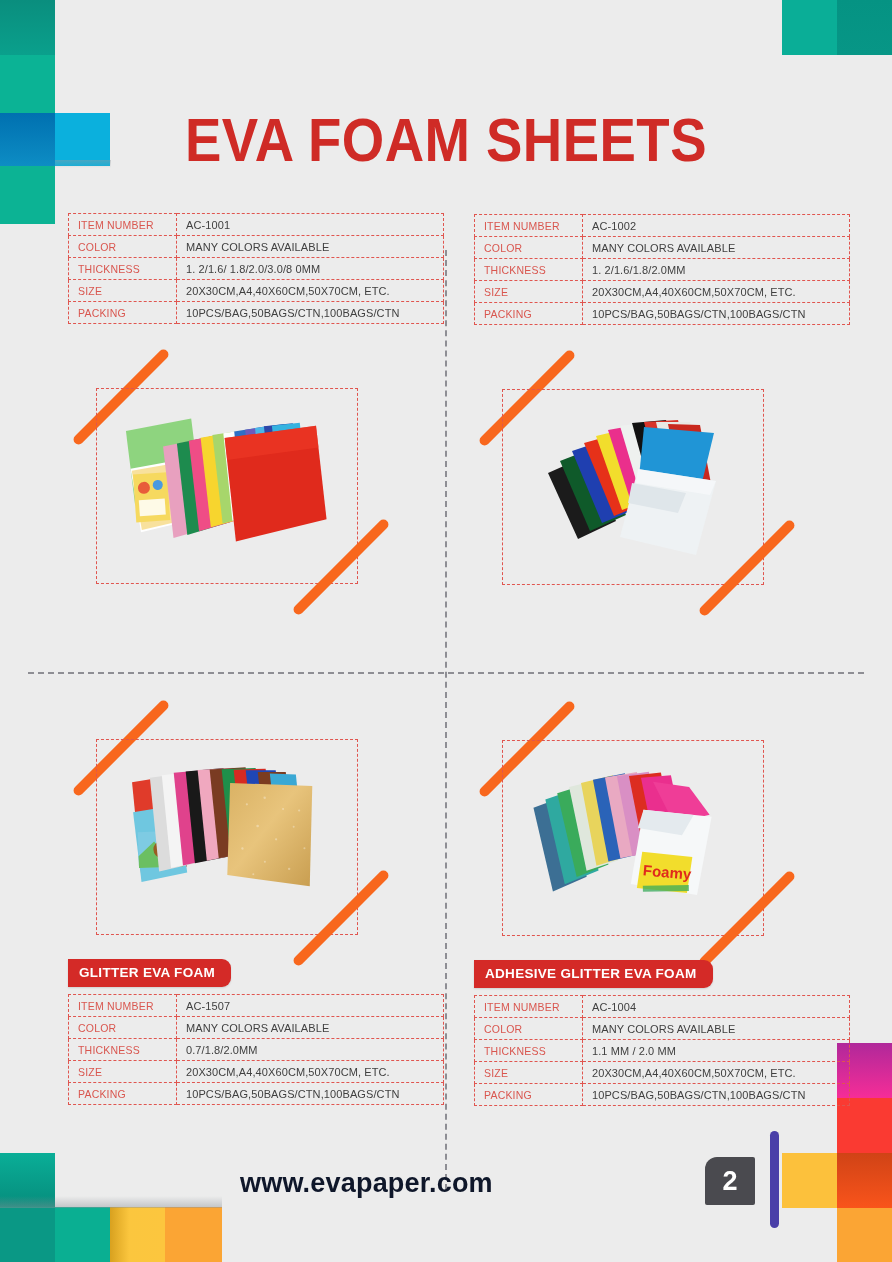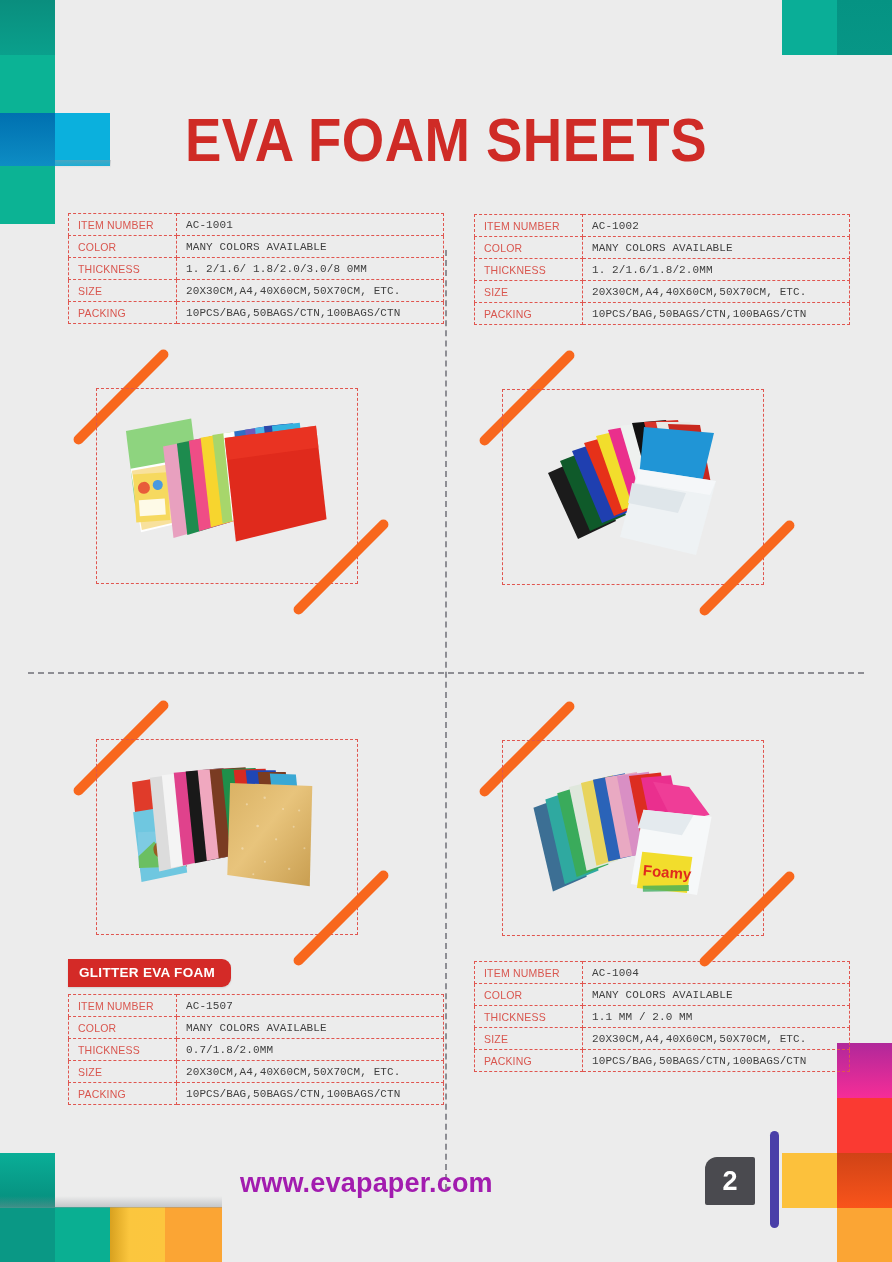--- a/index.html
+++ b/index.html
@@ -130,21 +130,20 @@
   .spec td.k {
     width: 108px;
     color: #d9564f;
     letter-spacing: 0.2px;
     font-size: 10.5px;
   }
   .spec td.v {
     letter-spacing: 0.1px;
     font-size: 11px;
     color: #404040;
-    font-family: Liberation Mono, monospace;
   }
 
   
   .photo-box { position: relative; width: 320px; height: 240px; }
   .dash-frame {
     position: absolute; left: 28px; top: 26px;
     width: 262px; height: 196px;
     border: 1.6px dashed #e0554f;
   }
   .bar {
@@ -175,21 +174,21 @@
     width: 9px; height: 97px;
     background: #4a3fa8;
     border-radius: 5px;
   }
 
   
   .site {
     position: absolute; left: 240px; top: 1168px;
     font-size: 27px;
     font-weight: bold;
-    color: #a21caf;
+    color: #0f172a;
     letter-spacing: 0.2px;
   }
 </style>
 </head>
 <body>
 
 <div class="deco tl-teal-dark"></div>
 <div class="deco tl-teal-mid"></div>
 <div class="deco tl-blue-left"></div>
 <div class="deco tl-blue-right"></div>
@@ -418,20 +417,21 @@
         <polygon points="128,24 158,22 172,96 142,99" fill="#ea2f8e"></polygon>
         <polygon points="140,28 176,34 196,62 160,70" fill="#ef3d97"></polygon>
         <polygon points="130,56 198,64 182,142 116,130" fill="#f6f8f9"></polygon>
         <polygon points="130,56 180,62 168,82 124,74" fill="#e4eaee"></polygon>
         <polygon points="128,98 178,104 172,140 122,134" fill="#f2dd2c"></polygon>
         <text x="152" y="124" font-family="Liberation Sans, sans-serif" font-size="15" font-weight="bold" fill="#e02a1c" text-anchor="middle" transform="rotate(6 152 124)">Foamy</text>
         <rect x="128" y="132" width="46" height="6" fill="#3aab5b" opacity=".75"></rect>
       </g>
     </svg>
   </div>
+  <div class="banner" style="margin-top:6px;">ADHESIVE GLITTER EVA FOAM</div>
   <table class="spec">
     <tbody>
         <tr>
       <td class="k">ITEM NUMBER</td>
       <td class="v">AC-1004</td>
     </tr>
     <tr>
       <td class="k">COLOR</td>
       <td class="v">MANY  COLORS  AVAILABLE</td>
     </tr>

